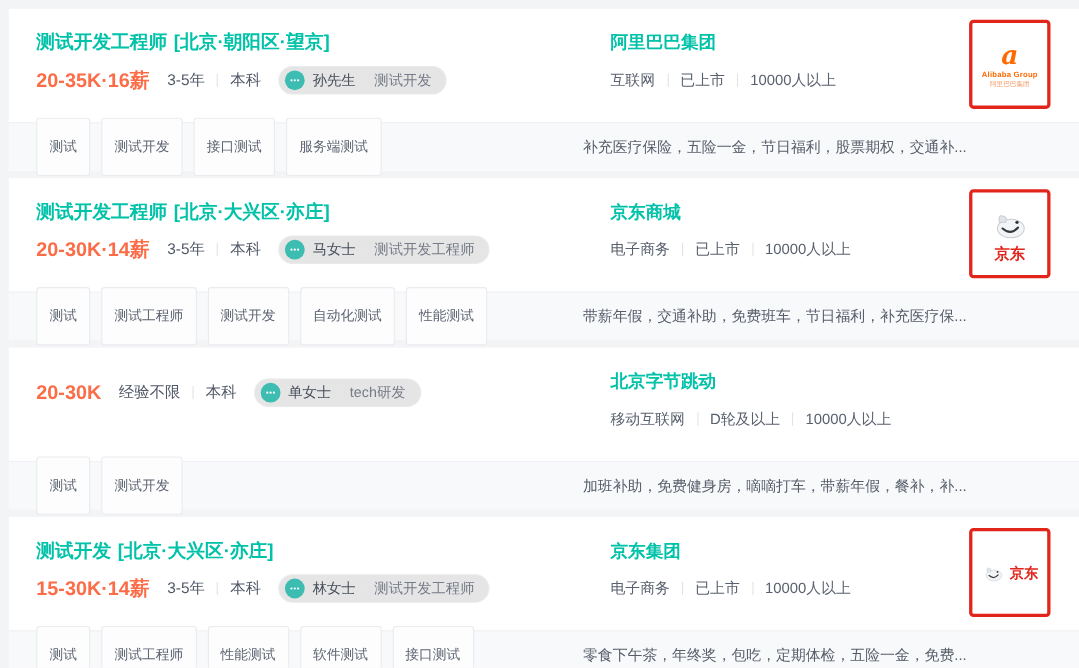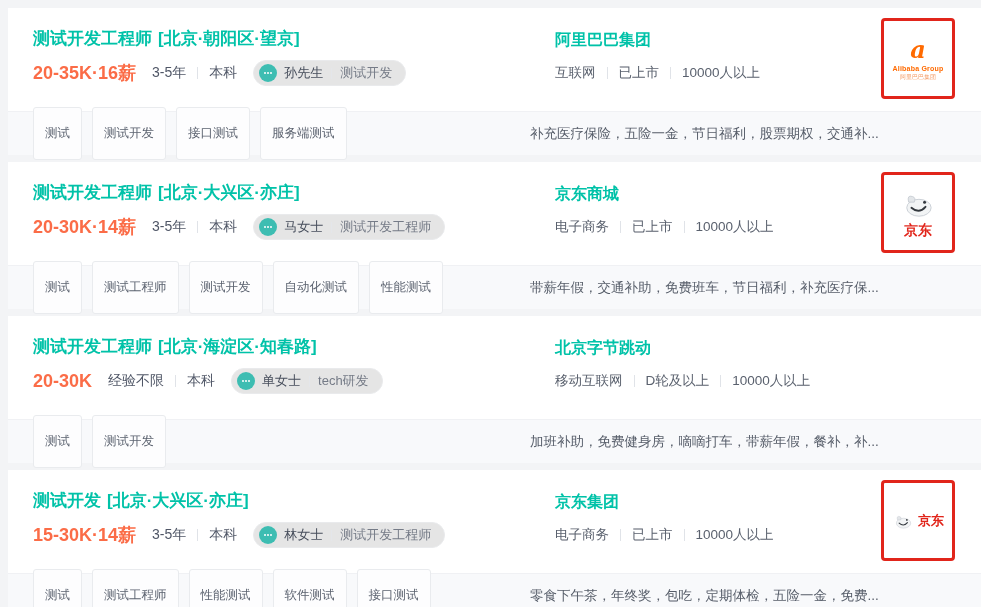--- a/index.html
+++ b/index.html
@@ -169,23 +169,20 @@
         <span class="tag">自动化测试</span>
         <span class="tag">性能测试</span>
       </div>
       <div class="benefits">带薪年假，交通补助，免费班车，节日福利，补充医疗保...</div>
     </div>
   </div>
 
   <div class="card">
     <div class="card-main">
       <div class="left-col">
-        <div class="job-title">
-          <span>测试开发工程师</span><span class="loc">[北京·海淀区·知春路]</span>
-        </div>
         <div class="meta-row">
           <span class="salary">20-30K</span>
           <span class="meta">经验不限</span>
           <span class="vdiv"></span>
           <span class="meta">本科</span>
           <span class="pill">
             <span class="avatar">
               <svg width="12" height="12" viewBox="0 0 12 12">
                   <circle cx="3" cy="6" r="1" fill="#fff"></circle>
                   <circle cx="6" cy="6" r="1" fill="#fff"></circle>

